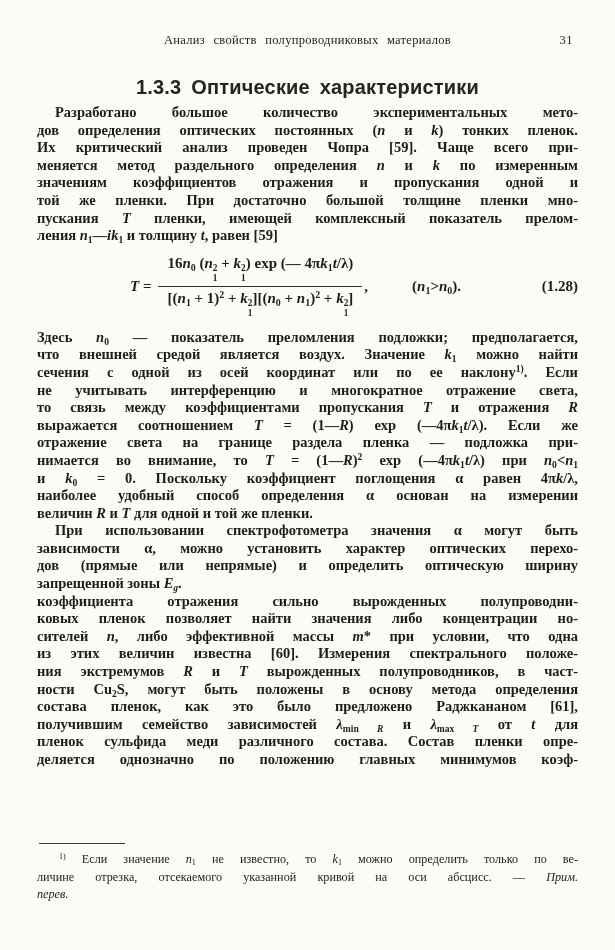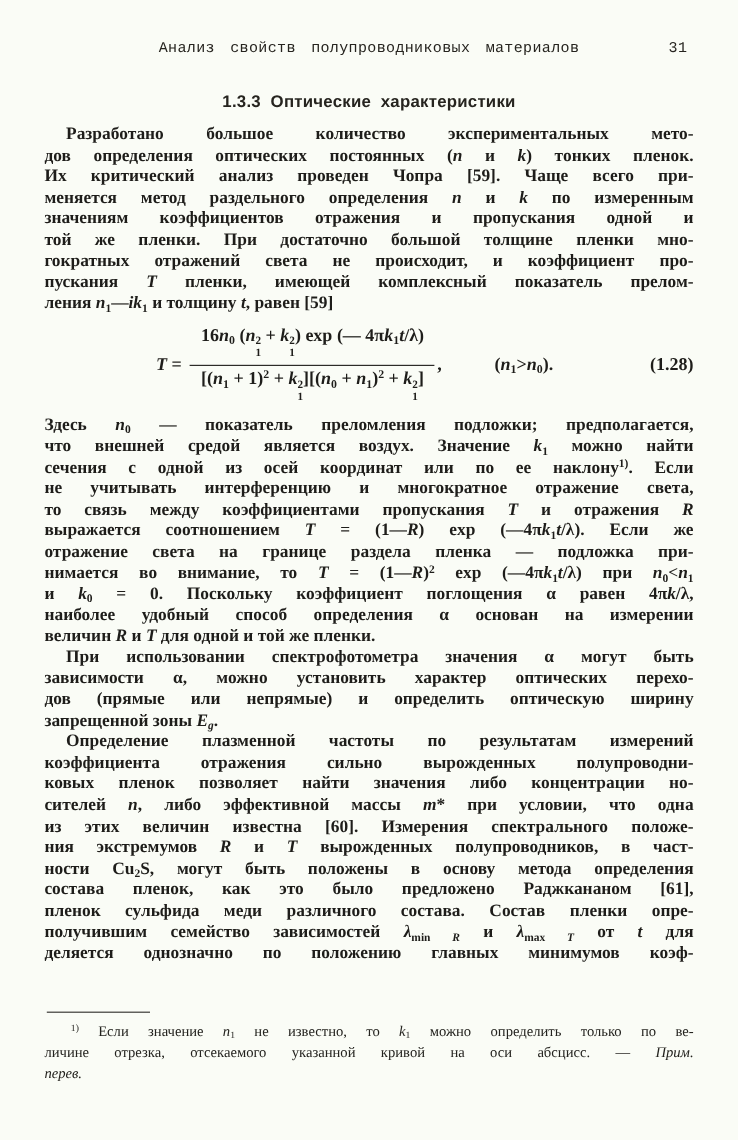--- a/index.html
+++ b/index.html
@@ -3,28 +3,28 @@
 <meta charset="utf-8">
 <style>
   html,body { margin:0; padding:0; background:#e8e8e4; }
   .page {
     position:relative; width:615px; height:950px; margin:0 auto;
     background:#fafcf6; color:#201f1c; overflow:hidden;
     font-family:"Liberation Serif", serif;
   }
   .runhead {
     position:absolute; top:33px; left:37px; width:541px;
-    font-family:Liberation Mono, monospace; font-size:12.5px; color:#26241f;
+    font-family:Liberation Serif, serif; font-size:12.5px; color:#26241f;
   }
   .rh-title { text-align:center; word-spacing:5px; letter-spacing:0.3px; }
   .rh-page { position:absolute; right:5px; top:0; letter-spacing:0.5px; }
   .heading {
     position:absolute; top:76px; left:37px; width:541px; margin:0;
     text-align:center; font-family:"Liberation Sans", sans-serif;
-    font-size:14px; font-weight:600; word-spacing:4px; letter-spacing:0.2px; color:#26241f;
+    font-size:20px; font-weight:600; word-spacing:4px; letter-spacing:0.2px; color:#26241f;
   }
   .bodytext {
     position:absolute; top:104px; left:37px; width:541px;
     font-size:14.5px; line-height:17.6px; color:#1e1d1a;font-weight:bold;
   }
   .ln { min-height:17.6px; }
   .jl { text-align:justify; text-align-last:justify; }
   .ll { text-align:left; text-align-last:left; }
   .ind { text-indent:18px; }
   sub, sup { line-height:0; }
@@ -67,21 +67,20 @@
 
   <div class="bodytext">
 
     <div class="para">
       <div class="ln jl ind">Разработано большое количество экспериментальных мето-</div>
       <div class="ln jl">дов определения оптических постоянных (<i>n</i> и <i>k</i>) тонких пленок.</div>
       <div class="ln jl">Их критический анализ проведен Чопра [59]. Чаще всего при-</div>
       <div class="ln jl">меняется метод раздельного определения <i>n</i> и <i>k</i> по измеренным</div>
       <div class="ln jl">значениям коэффициентов отражения и пропускания одной и</div>
       <div class="ln jl">той же пленки. При достаточно большой толщине пленки мно-</div>
-      <div class="ln jl">гократных отражений света не происходит, и коэффициент про-</div>
       <div class="ln jl">пускания <i>T</i> пленки, имеющей комплексный показатель прелом-</div>
       <div class="ln ll">ления <i>n</i><sub>1</sub>—<i>ik</i><sub>1</sub> и толщину <i>t</i>, равен [59]</div>
     </div>
 
     <div class="formula">
       <span class="f-lhs"><i>T</i> =</span>
       <span class="frac">
         <span class="num">16<i>n</i><sub>0</sub> (<i>n</i><span class="ss">
               <span>2</span>
               <span>1</span>
@@ -117,30 +116,29 @@
     </div>
 
     <div class="para">
       <div class="ln jl ind">При использовании спектрофотометра значения α могут быть</div>
       <div class="ln jl">зависимости α, можно установить характер оптических перехо-</div>
       <div class="ln jl">дов (прямые или непрямые) и определить оптическую ширину</div>
       <div class="ln ll">запрещенной зоны <i>E<sub>g</sub></i>.</div>
     </div>
 
     <div class="para">
-      <div class="ln jl ind">Определение плазменной частоты по результатам измерений</div>
       <div class="ln jl">коэффициента отражения сильно вырожденных полупроводни-</div>
       <div class="ln jl">ковых пленок позволяет найти значения либо концентрации но-</div>
       <div class="ln jl">сителей <i>n</i>, либо эффективной массы <i>m</i>* при условии, что одна</div>
       <div class="ln jl">из этих величин известна [60]. Измерения спектрального положе-</div>
       <div class="ln jl">ния экстремумов <i>R</i> и <i>T</i> вырожденных полупроводников, в част-</div>
       <div class="ln jl">ности Cu<sub>2</sub>S, могут быть положены в основу метода определения</div>
       <div class="ln jl">состава пленок, как это было предложено Раджкананом [61],</div>
+      <div class="ln jl">получившим семейство зависимостей <i>λ</i><sub>min <i>R</i></sub> и <i>λ</i><sub>max <i>T</i></sub> от <i>t</i> для</div>
       <div class="ln jl">пленок сульфида меди различного состава. Состав пленки опре-</div>
-      <div class="ln jl">получившим семейство зависимостей <i>λ</i><sub>min <i>R</i></sub> и <i>λ</i><sub>max <i>T</i></sub> от <i>t</i> для</div>
       <div class="ln jl">деляется однозначно по положению главных минимумов коэф-</div>
     </div>
 
   </div>
 
   <div class="footnote">
     <div class="fn-rule"></div>
     <div class="ln jl find"><sup>1)</sup> Если значение <i>n</i><sub>1</sub> не известно, то <i>k</i><sub>1</sub> можно определить только по ве-</div>
     <div class="ln jl">личине отрезка, отсекаемого указанной кривой на оси абсцисс. — <i>Прим.</i></div>
     <div class="ln ll"><i>перев.</i></div>

